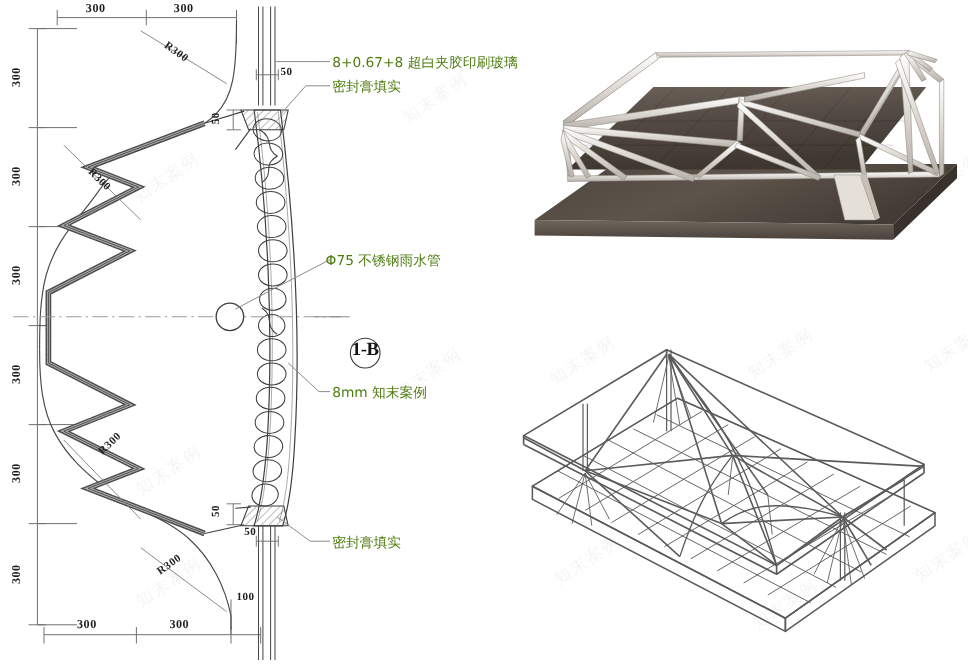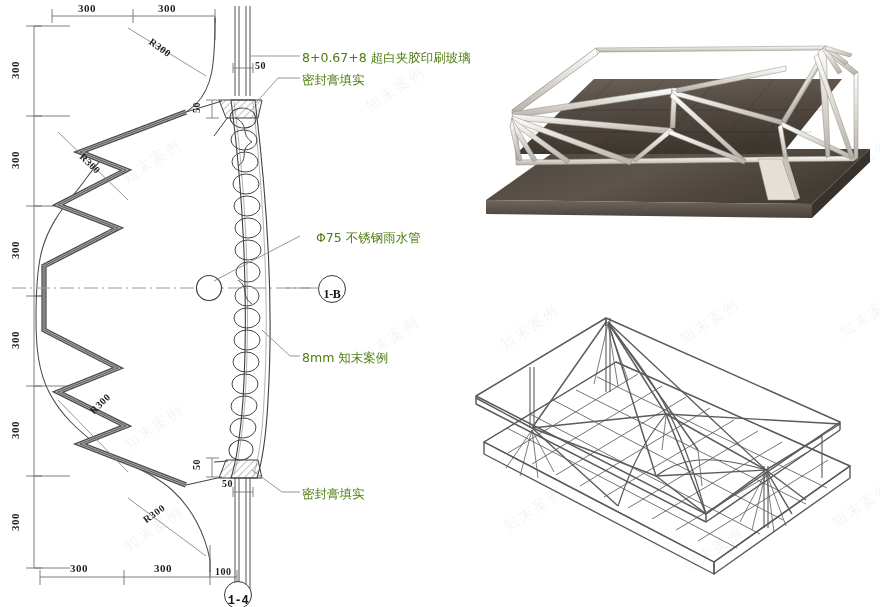--- a/index.html
+++ b/index.html
@@ -29,23 +29,23 @@
   #svg-section{position:absolute;left:0;top:0;}
 
   
   #notes-layer{left:0;top:0;width:520px;height:607px;pointer-events:none;}
   .note-row{position:absolute;pointer-events:auto;}
 
   
   .bubble{
     position:absolute;width:26px;height:26px;border-radius:50%;
     border:1.2px solid #3a3a3a;background:#fff;
-    display:flex;align-items:flex-end;justify-content:center;
+    display:flex;align-items:flex-start;justify-content:center;
     font-family:"Liberation Serif","DejaVu Serif",serif;
-    font-weight:700;font-size:12px;color:#141414;letter-spacing:-.3px;
+    font-weight:700;font-size:17px;color:#141414;letter-spacing:-.3px;margin-top:32px;
   }
 
   
   #photo-panel{left:482px;top:32px;width:392px;height:198px;}
   #axon-panel{left:466px;top:300px;width:410px;height:285px;}
   #photo-panel svg,#axon-panel svg{display:block;}
 
   
   .wm{
     position:absolute;color:#000;opacity:.045;
@@ -233,21 +233,21 @@
     <div class="abs dimtext rot90" style="left:6px;top:244px;">300</div>
     <div class="abs dimtext rot90" style="left:6px;top:334px;">300</div>
     <div class="abs dimtext rot90" style="left:6px;top:424px;">300</div>
     <div class="abs dimtext rot90" style="left:6px;top:516px;">300</div>
 
     <div class="abs dimtext" style="left:78px;top:2px;">300</div>
     <div class="abs dimtext" style="left:158px;top:2px;">300</div>
 
     <div class="abs dimtext" style="left:70px;top:562px;">300</div>
     <div class="abs dimtext" style="left:154px;top:562px;">300</div>
-    <div class="abs dimtext small" style="left:215px;top:566px;">100</div>
+    <div class="abs dimtext small" style="left:215px;top:537px;">100</div>
 
     <div class="abs dimtext small" style="left:255px;top:60px;">50</div>
     <div class="abs dimtext small rot90" style="left:191px;top:102px;">50</div>
     <div class="abs dimtext small" style="left:222px;top:478px;">50</div>
     <div class="abs dimtext small rot90" style="left:191px;top:459px;">50</div>
 
     <div class="abs dimtext small" style="left:148px;top:42px;transform:rotate(36deg);">R300</div>
     <div class="abs dimtext small" style="left:78px;top:158px;transform:rotate(44deg);">R300</div>
     <div class="abs dimtext small" style="left:88px;top:398px;transform:rotate(-44deg);">R300</div>
     <div class="abs dimtext small" style="left:142px;top:508px;transform:rotate(-36deg);">R300</div>
@@ -260,21 +260,21 @@
     </div>
   </div>
 
   <div class="abs" id="notes-layer">
     <div class="note-row" style="left:302px;top:48px;">
       <span class="note">8+0.67+8 超白夹胶印刷玻璃</span>
     </div>
     <div class="note-row" style="left:302px;top:70px;">
       <span class="note">密封膏填实</span>
     </div>
-    <div class="note-row" style="left:316px;top:228px;">
+    <div class="note-row" style="left:296px;top:228px;">
       <span class="note">Φ75 不锈钢雨水管</span>
     </div>
     <div class="note-row" style="left:302px;top:348px;">
       <span class="note">8mm 知末案例</span>
     </div>
     <div class="note-row" style="left:302px;top:484px;">
       <span class="note">密封膏填实</span>
     </div>
   </div>
 

